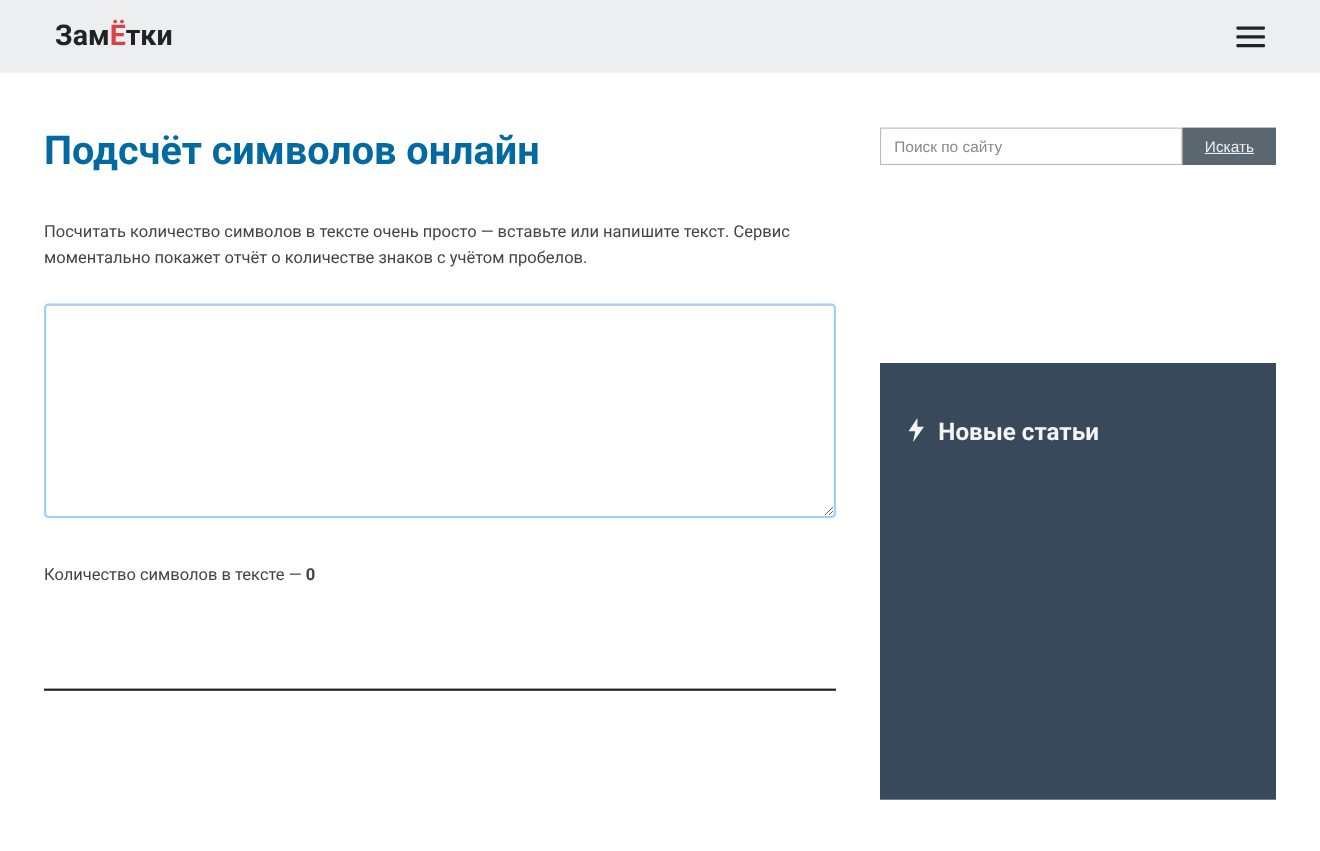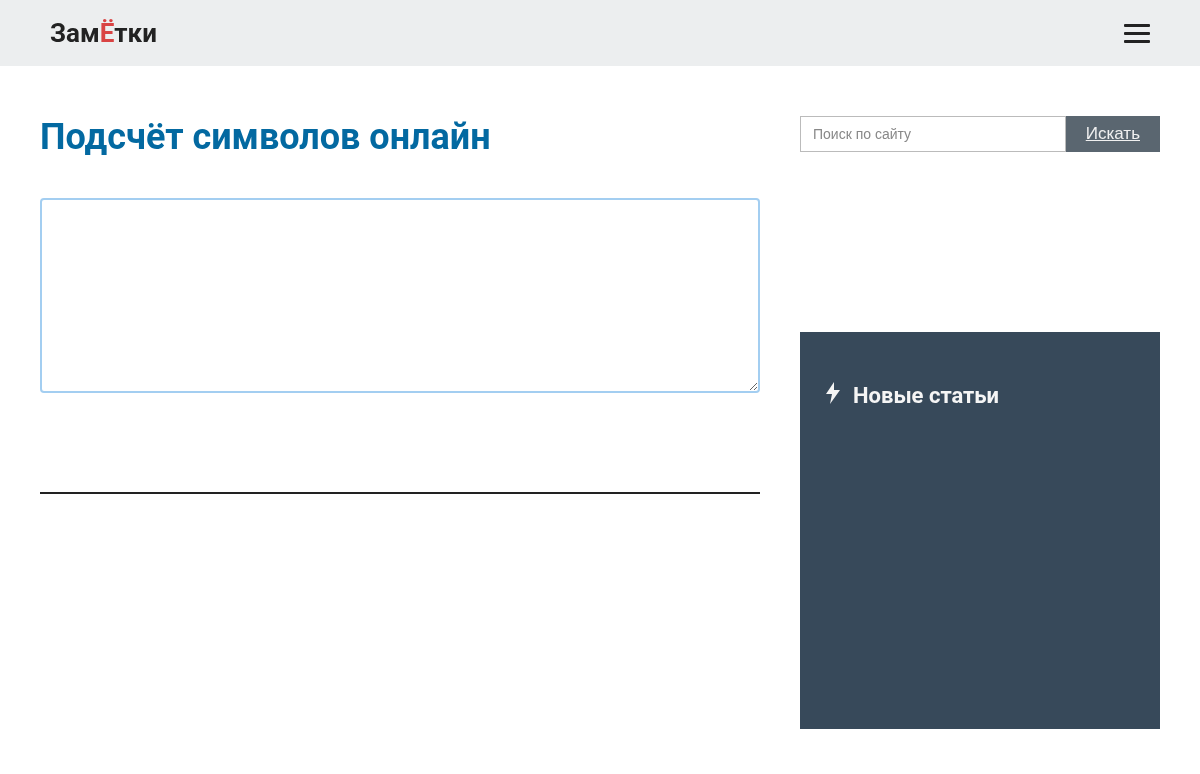--- a/index.html
+++ b/index.html
@@ -120,21 +120,21 @@
       color: #8b5cf6;
     }
     .search-input::placeholder {
       color: #888;
     }
     .search-button {
       background: #5a6670;
       color: #f0f0f0;
       border: none;
       padding: 8px 20px;
-      font-size: 17px;
+      font-size: 14px;
       cursor: pointer;
       text-decoration: underline;
     }
     .widget {
       background: #37495a;
       padding: 50px 25px 320px 25px;
       color: #f5f5f5;
     }
     .widget-title {
       font-size: 22px;
@@ -159,23 +159,27 @@
     <span></span>
     <span></span>
   </div>
 </div>
 
 <div class="container">
   <div class="main">
     <h1 class="page-title">Подсчёт символов онлайн</h1>
 
 
+    <p class="description">Посчитать количество символов в тексте очень просто — вставьте или напишите текст. Сервис моментально покажет отчёт о количестве знаков с учётом пробелов.</p>
 
     <textarea class="textarea-input" value="" style=""></textarea>
 
+    <p class="count-line">
+      <span>Количество символов в тексте — </span><span class="count-value">0</span>
+    </p>
 
     <hr class="divider">
   </div>
 
   <div class="sidebar">
     <div class="search-box">
       <input type="text" class="search-input" placeholder="Поиск по сайту" style="">
       <button class="search-button">Искать</button>
     </div>
 

